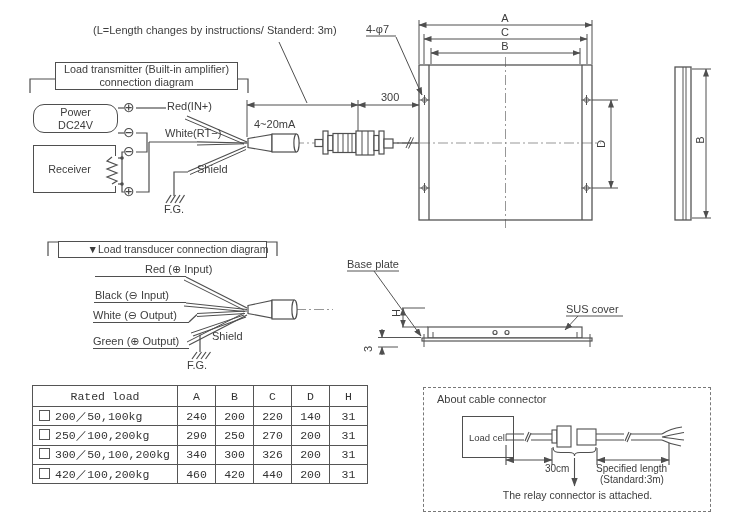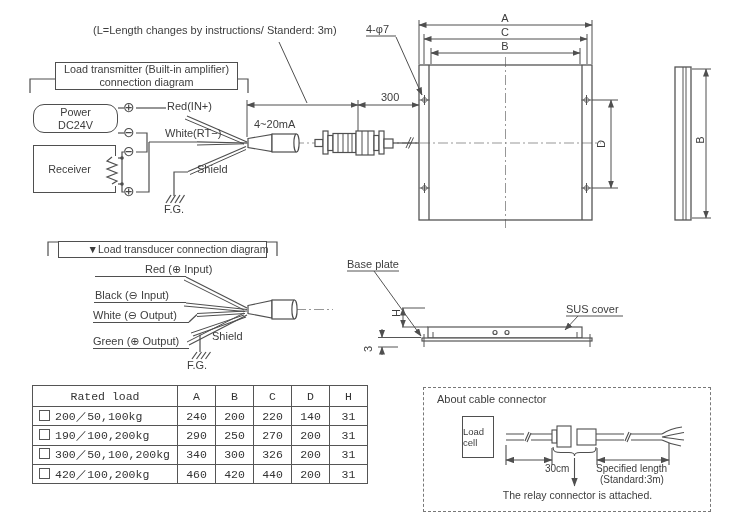--- a/index.html
+++ b/index.html
@@ -39,21 +39,21 @@
     <span>Power</span>
     <span>DC24V</span>
   </div>
   <div class="box tbox" style="left:33px;top:145px;width:83px;height:48px;padding-right:10px;">
     <span>Receiver</span>
   </div>
   <div class="box tbox" style="left:58px;top:241px;width:209px;height:17px;font-size:10.5px;padding-left:31px;">
     <span>▼Load transducer connection diagram</span>
   </div>
   <div class="dashedbox" style="left:423px;top:387px;width:288px;height:125px;"></div>
-  <div class="box flexc" style="left:462px;top:416px;width:32px;height:42px;font-size:9.5px;">
+  <div class="box flexc" style="left:462px;top:416px;width:52px;height:42px;font-size:9.5px;">
     <span>Load cell</span>
   </div>
 
   <svg class="lines" width="745" height="530" viewBox="0 0 745 530">
     <defs>
       <marker id="ah" viewBox="0 0 8 6" refX="7.5" refY="3" markerWidth="8" markerHeight="6" orient="auto-start-reverse">
           <path d="M0,0L8,3L0,6z" fill="#4f4f4f"></path>
         </marker>
     </defs>
 
@@ -269,21 +269,21 @@
     </tr>
     <tr>
       <td class="load"><span class="cb"></span><span>200／50,100kg</span></td>
       <td>240</td>
       <td>200</td>
       <td>220</td>
       <td>140</td>
       <td>31</td>
     </tr>
     <tr>
-      <td class="load"><span class="cb"></span><span>190／100,200kg</span></td>
+      <td class="load"><span class="cb"></span><span>250／100,200kg</span></td>
       <td>290</td>
       <td>250</td>
       <td>270</td>
       <td>200</td>
       <td>31</td>
     </tr>
     <tr>
       <td class="load"><span class="cb"></span><span>300／50,100,200kg</span></td>
       <td>340</td>
       <td>300</td>

